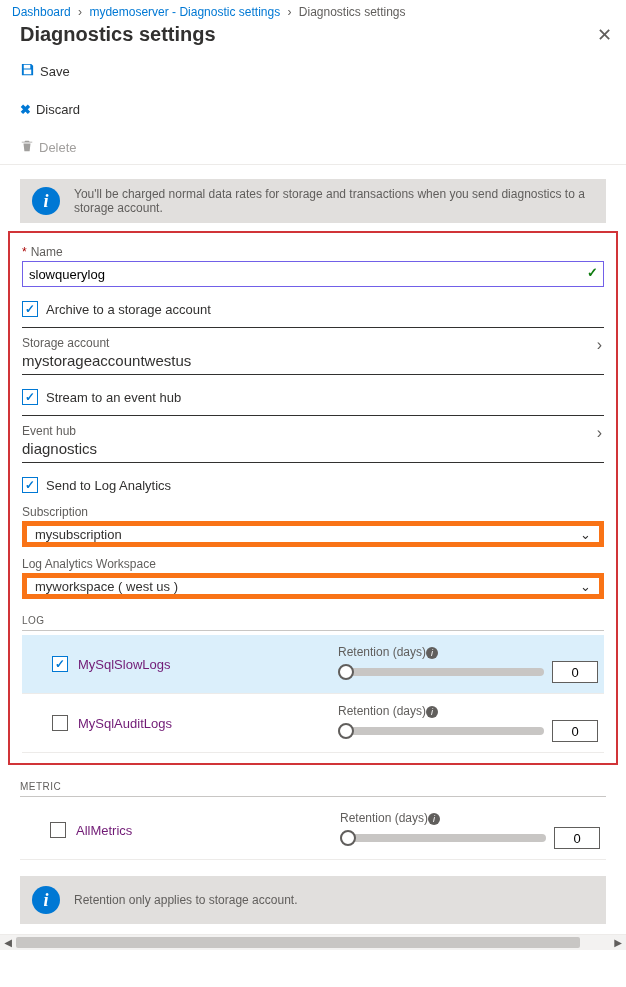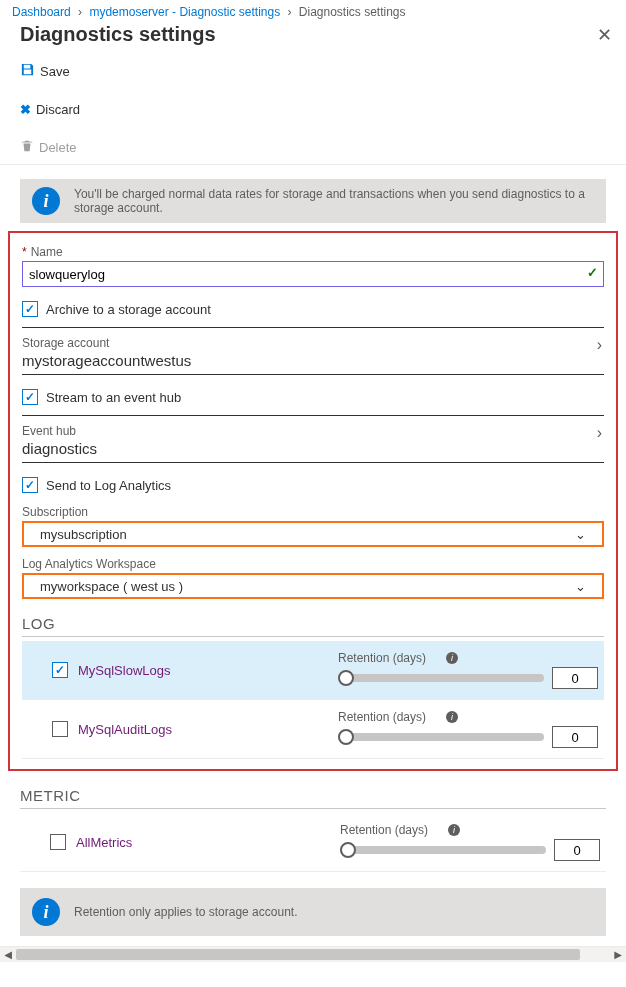--- a/index.html
+++ b/index.html
@@ -97,40 +97,40 @@
   }
   .cb.empty { border-color: #605e5c; }
   .section-sep { border-top: 1px solid #323130; margin-top: 10px; }
   .picker-block { margin-top: 8px; margin-bottom: 4px; }
   .picker-label { font-size: 12px; color: #605e5c; margin-bottom: 2px; }
   .picker-value { font-size: 15px; color: #323130; }
   .picker-row { display: flex; justify-content: space-between; align-items: flex-start; cursor: pointer; }
   .chev { color: #605e5c; font-size: 16px; padding-right: 2px; }
   .sep-line { border-bottom: 1px solid #323130; margin-top: 5px; }
   .dropdown {
-    width: 100%; height: 26px; border: 2px solid #f97316;
+    width: 100%; height: 26px; border: 5px solid #f97316;
     display: flex; align-items: center; justify-content: space-between;
-    padding: 0 16px; margin-top: 2px; margin-bottom: 10px;
+    padding: 0 8px; margin-top: 2px; margin-bottom: 10px;
     font-size: 13px; cursor: pointer; background: #fff;
   }
   .section-head {
-    font-size: 15px; letter-spacing: 0.5px;
+    font-size: 10px; letter-spacing: 0.5px;
     color: #605e5c; margin: 16px 0 4px;
   }
   .sect-underline { border-bottom: 1px solid #c8c6c4; margin-bottom: 4px; }
   .log-row {
     display: flex; align-items: center;
     padding: 10px 6px 10px 30px;
     border-bottom: 1px solid #edebe9;
     gap: 10px;
   }
   .log-row.selected { background: #dbeffb; }
   .log-name { flex: 1; font-size: 13px; color: #701a75; }
   .retention-col { width: 260px; }
-  .ret-label { font-size: 12px; color: #605e5c; display: flex; align-items: center; gap: 20px; margin-bottom: 2px; }
+  .ret-label { font-size: 12px; color: #605e5c; display: flex; align-items: flex-end; gap: 0; margin-bottom: 2px; }
   .info-i {
     width: 12px; height: 12px; border-radius: 50%; background: #605e5c;
     color: #fff; font-size: 9px; display: inline-flex;
     align-items: center; justify-content: center; font-style: italic;
   }
   .slider-row { display: flex; align-items: center; gap: 8px; }
   .slider-track {
     position: relative; height: 8px; background: #c8c6c4;
     border-radius: 4px; flex: 1; cursor: pointer;
   }

